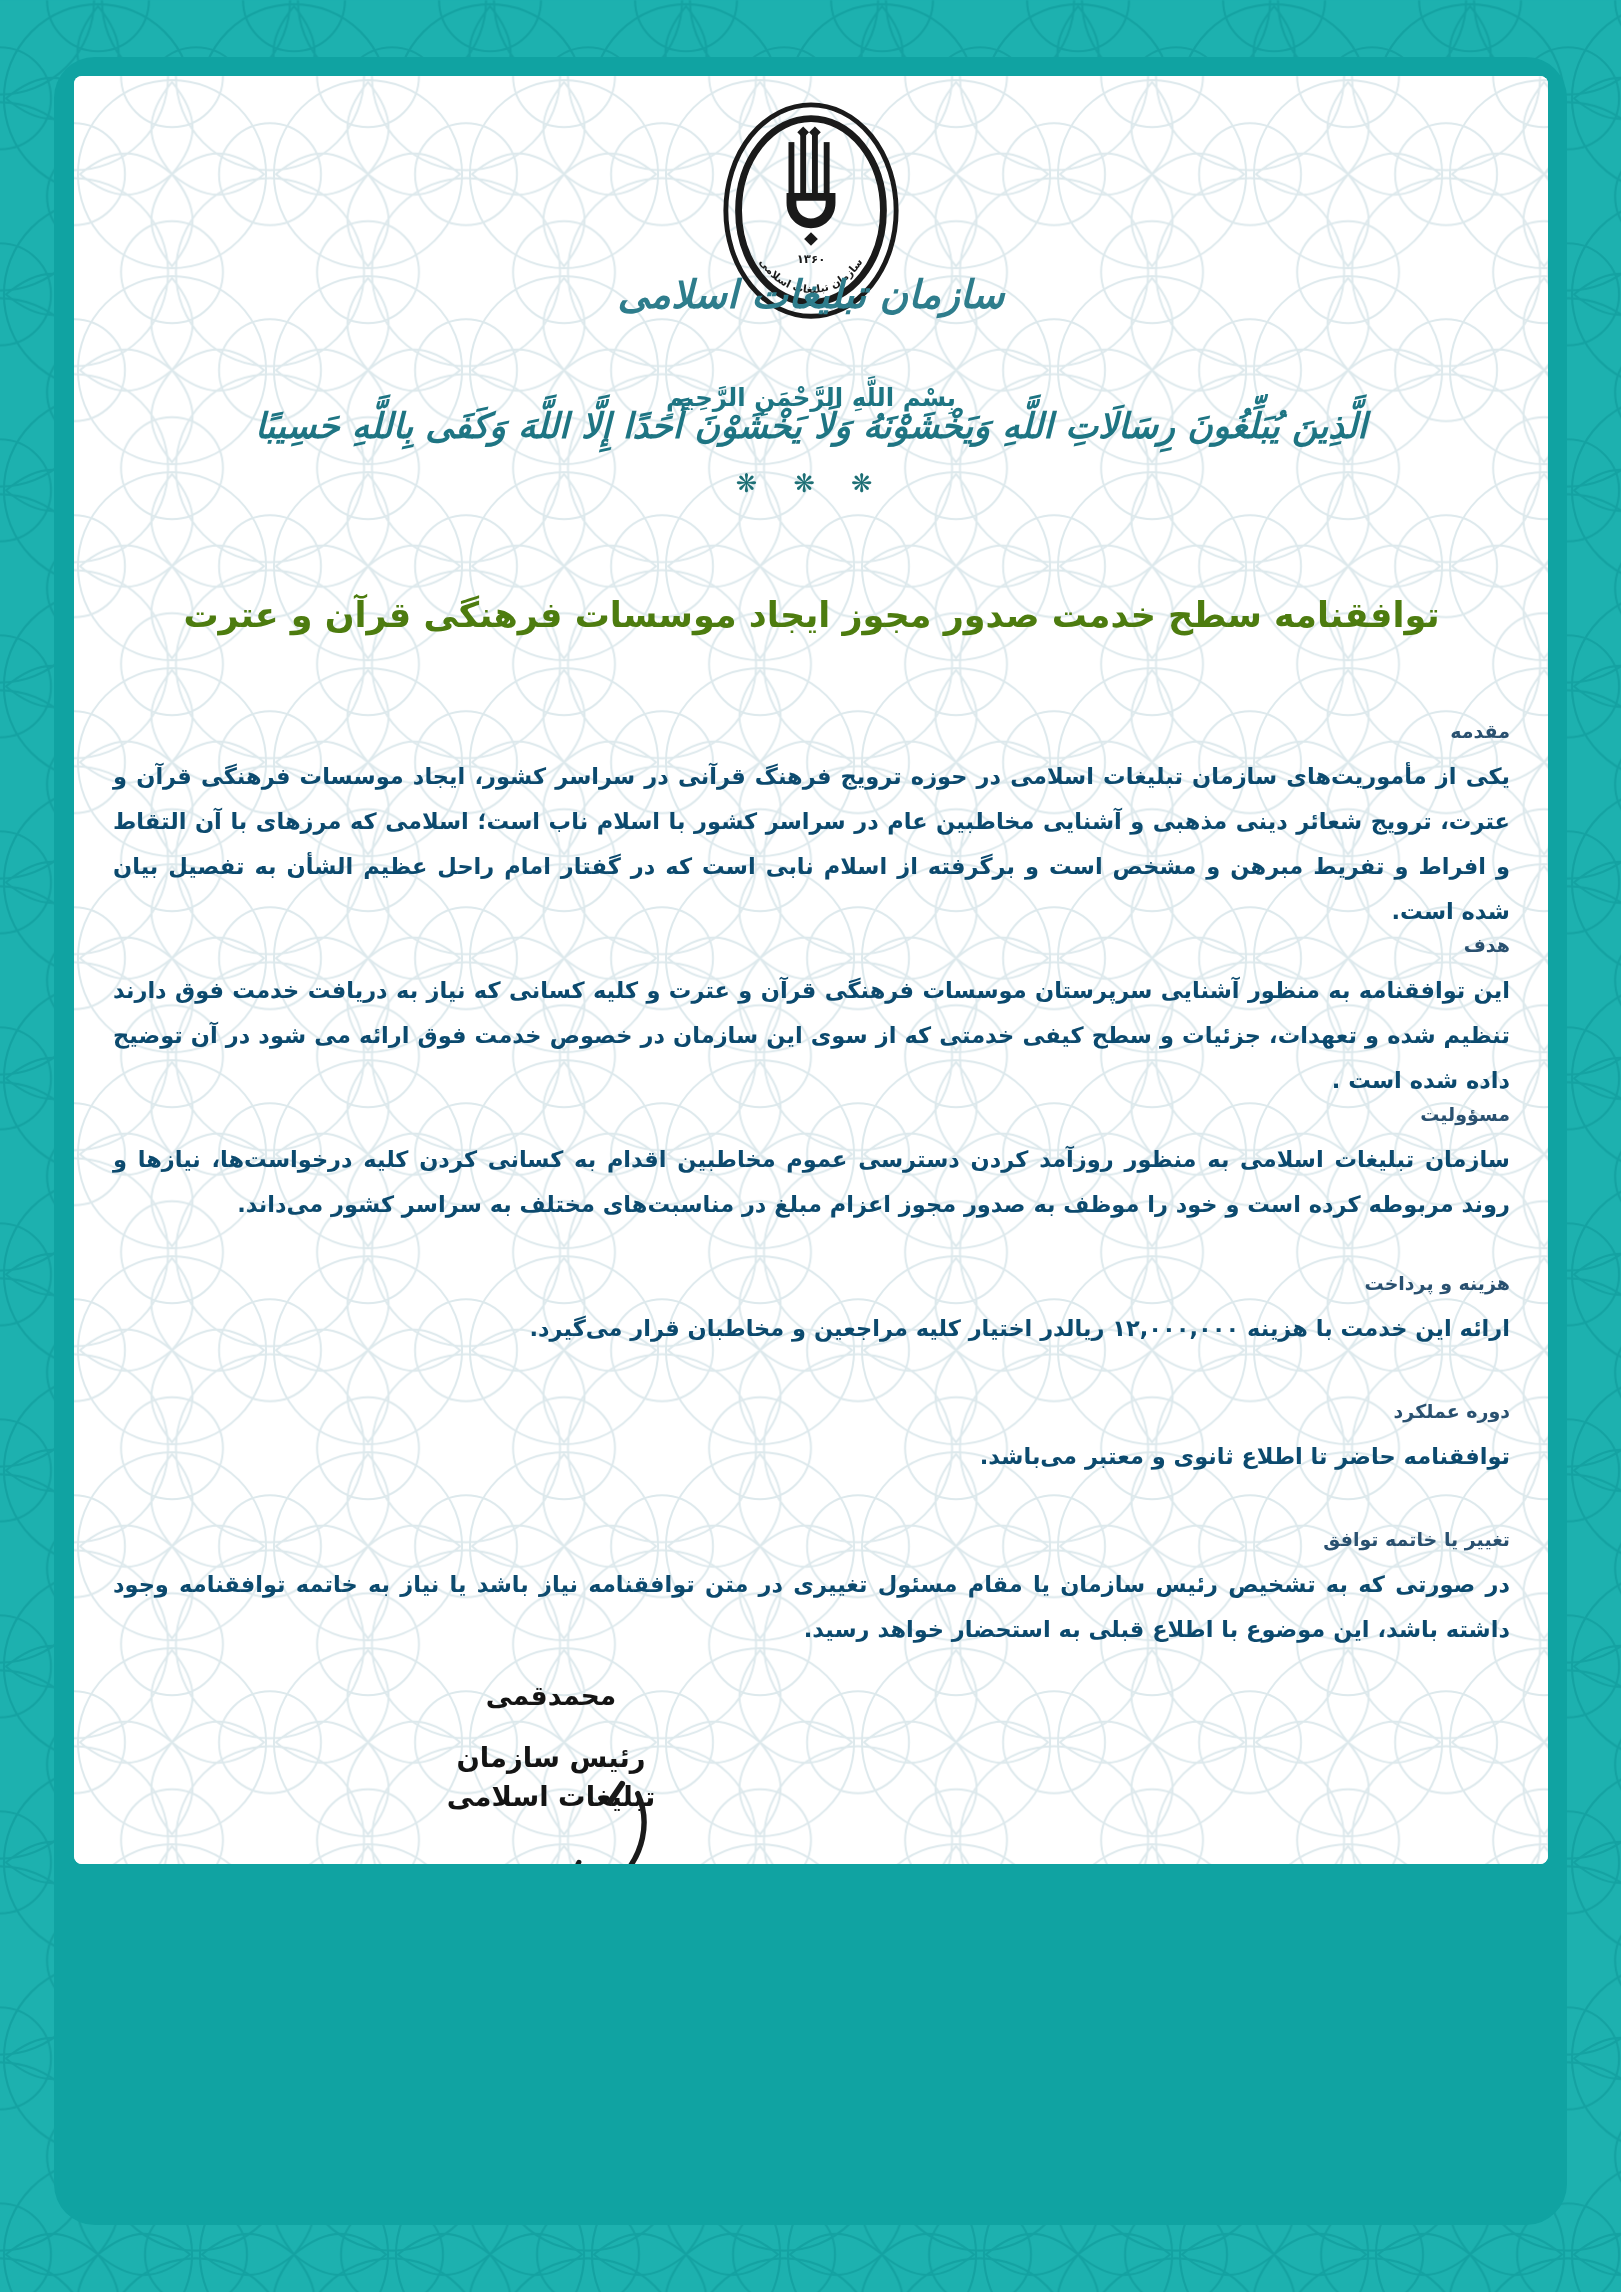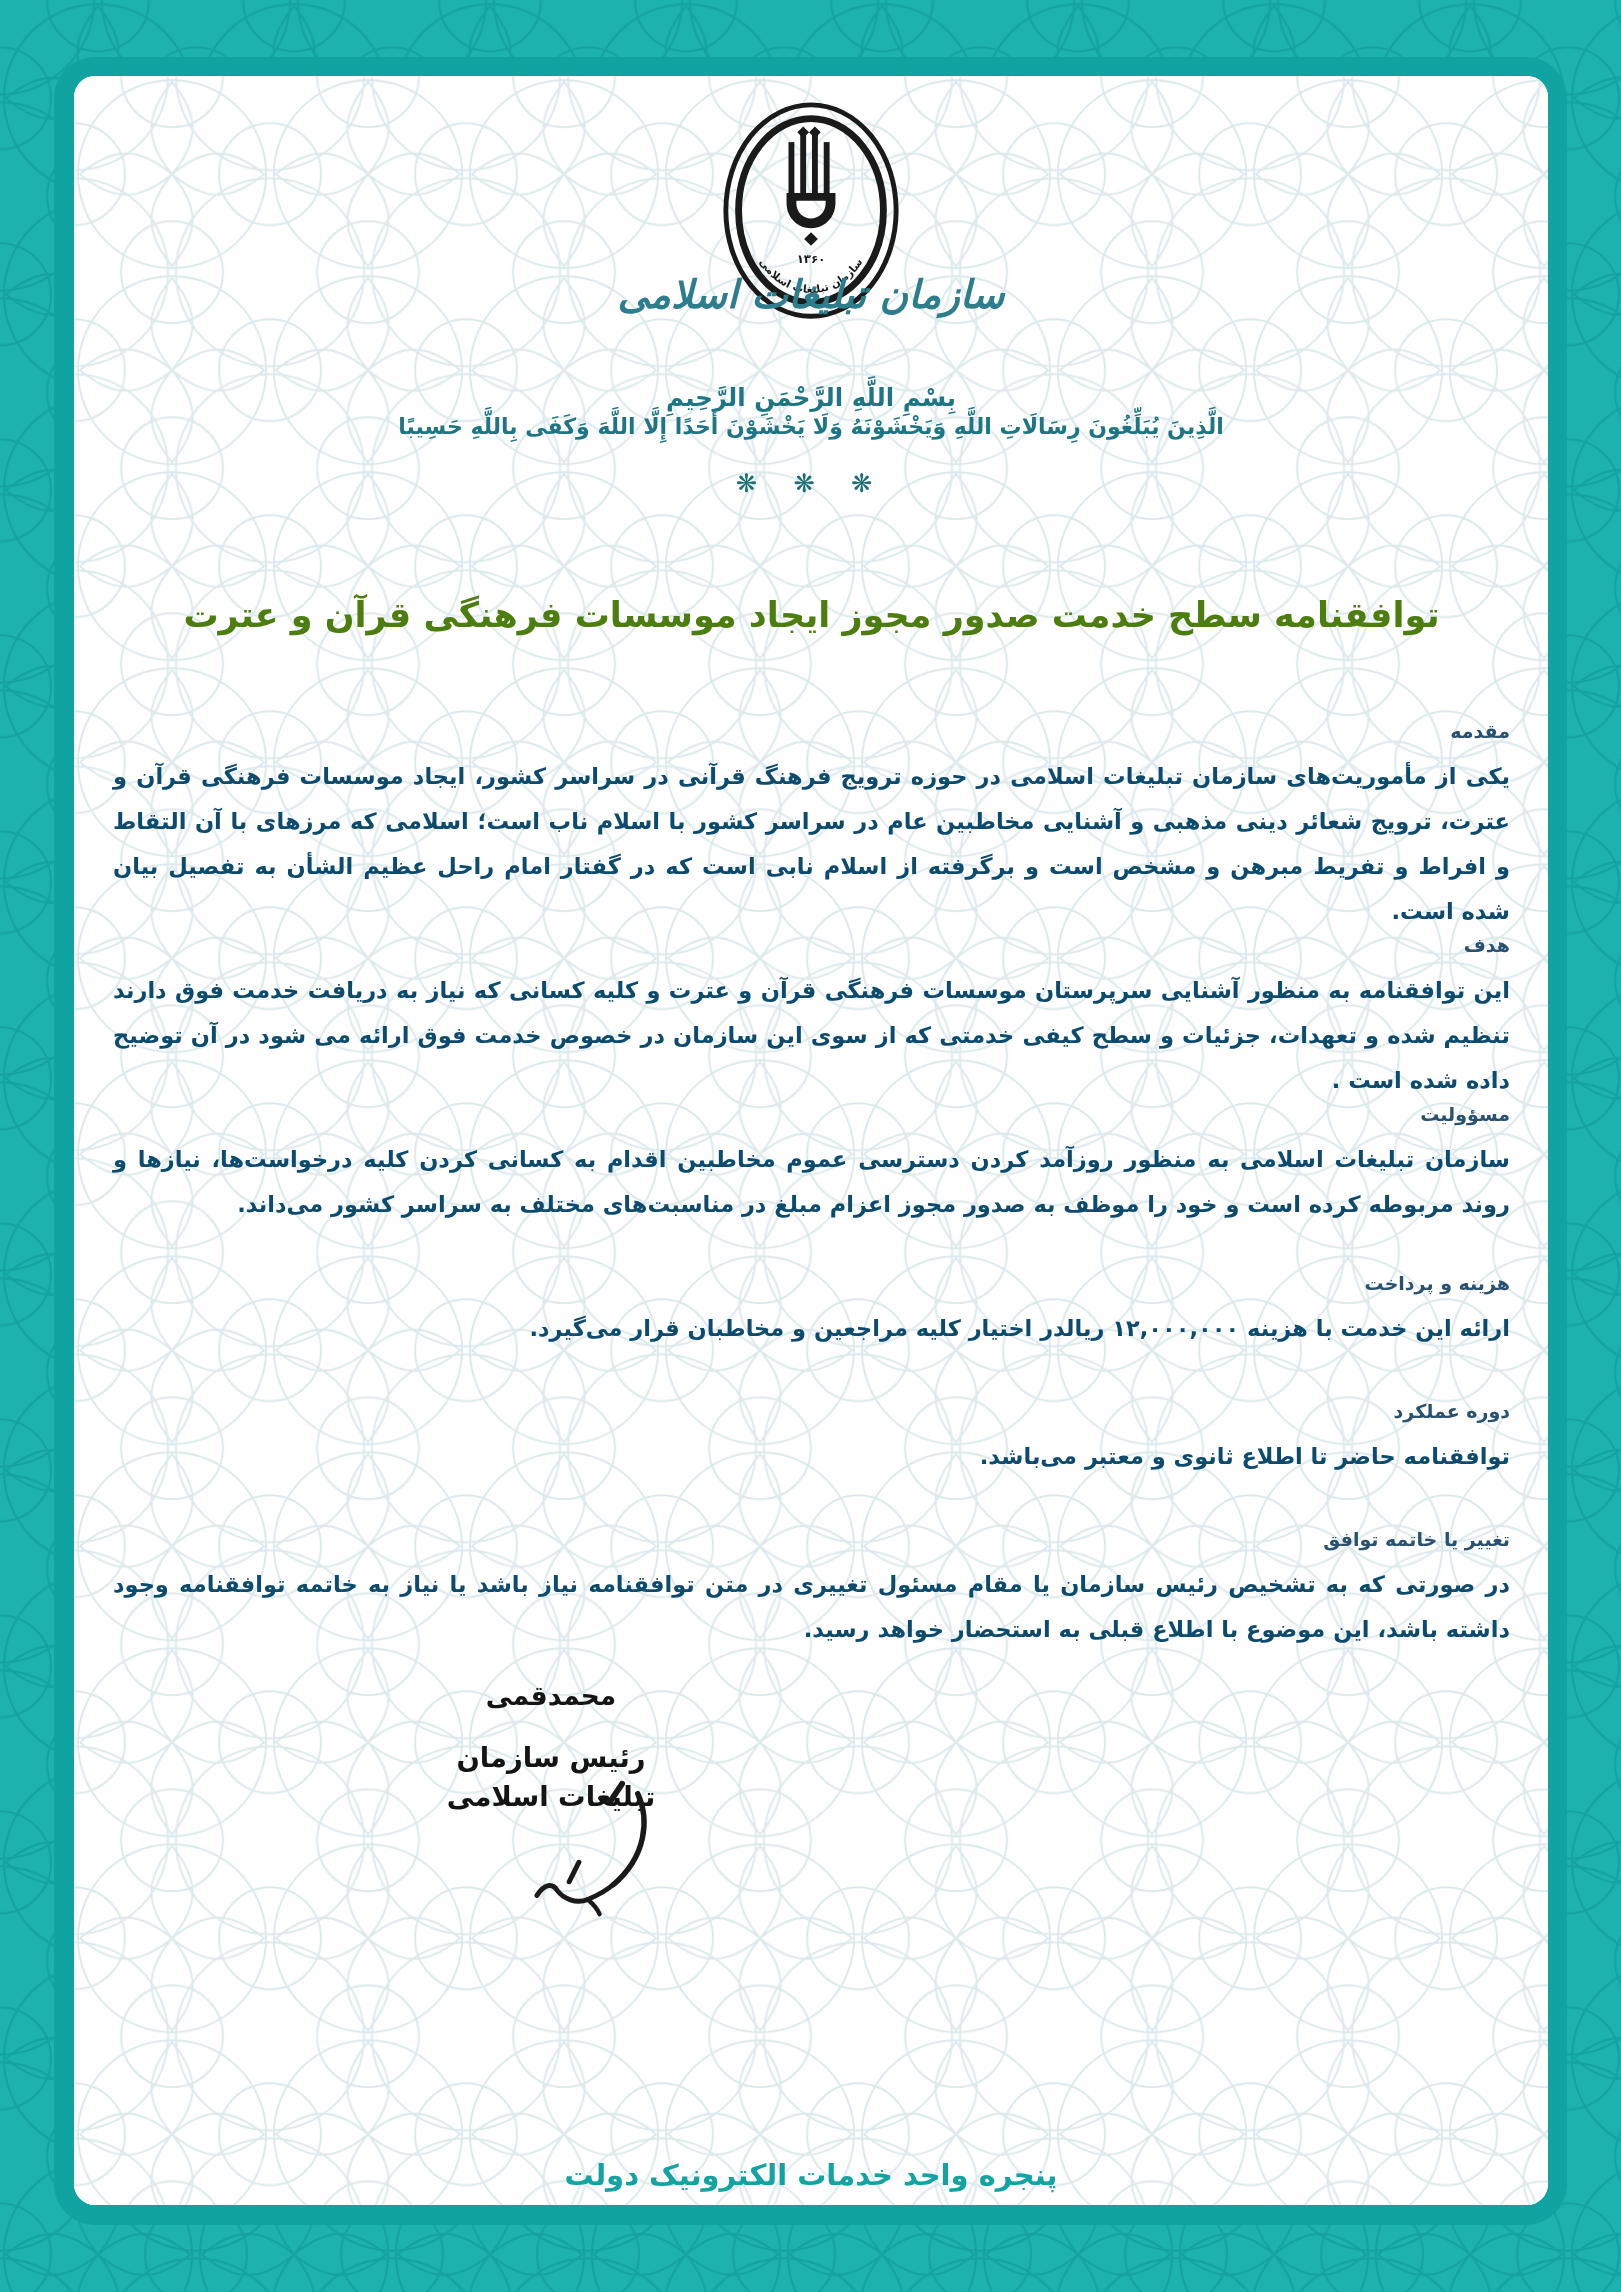--- a/index.html
+++ b/index.html
@@ -9,40 +9,40 @@
     background:#1db1af;
     font-family:"DejaVu Sans", sans-serif;
     direction:rtl;
   }
   .bg-pattern-svg { position:absolute; inset:0; width:1621px; height:2293px; display:block; }
   .inner-ring {
     position:absolute; left:54px; top:57px; width:1513px; height:2168px;
     background:#10a3a2; border-radius:41px;
   }
   .doc-card {
-    position:absolute; left:74px; top:76px; width:1474px; height:2129px;
-    background:#ffffff; border-radius:21px; overflow:hidden;
+    position:absolute; left:74px; top:76px; width:1474px; height:1788px;
+    background:#ffffff; border-radius:8px; overflow:hidden;
   }
   .card-pattern-svg { position:absolute; inset:0; width:1474px; height:2129px; display:block; }
   .content { position:absolute; inset:0; direction:rtl; }
 
   .emblem-wrap { position:absolute; top:24.5px; left:50%; transform:translateX(-50%); width:186px; height:230px; }
 
   .calligraphy {
     position:absolute; top:196px; left:0; width:100%; text-align:center;
     font-size:39px; font-weight:700; font-style:italic; color:#2e7d8c;
     letter-spacing:-1px;
   }
   .bismillah {
     position:absolute; top:292px; left:0; width:100%; text-align:center;
     font-size:24.5px; font-weight:700; color:#1e7583; line-height:35px;margin-top:12px;
   }
   .verse {
     position:absolute; top:331px; left:0; width:100%; text-align:center;
-    font-size:22px; font-weight:700; color:#1e7583; line-height:39px;
+    font-size:35px; font-weight:700; color:#1e7583; line-height:39px;font-style:italic;
   }
   .ornament {
     position:absolute; top:392px; left:0; width:100%; text-align:center;
     font-size:25.5px; color:#1d6f75; letter-spacing:13.7px; font-weight:700;
   }
   .doc-title {
     position:absolute; top:516px; left:39px; width:1397px; text-align:center;
     font-size:35px; font-weight:700; color:#4d7c0f; line-height:47px;
   }
   .section { position:absolute; right:38px; width:1397px; }

